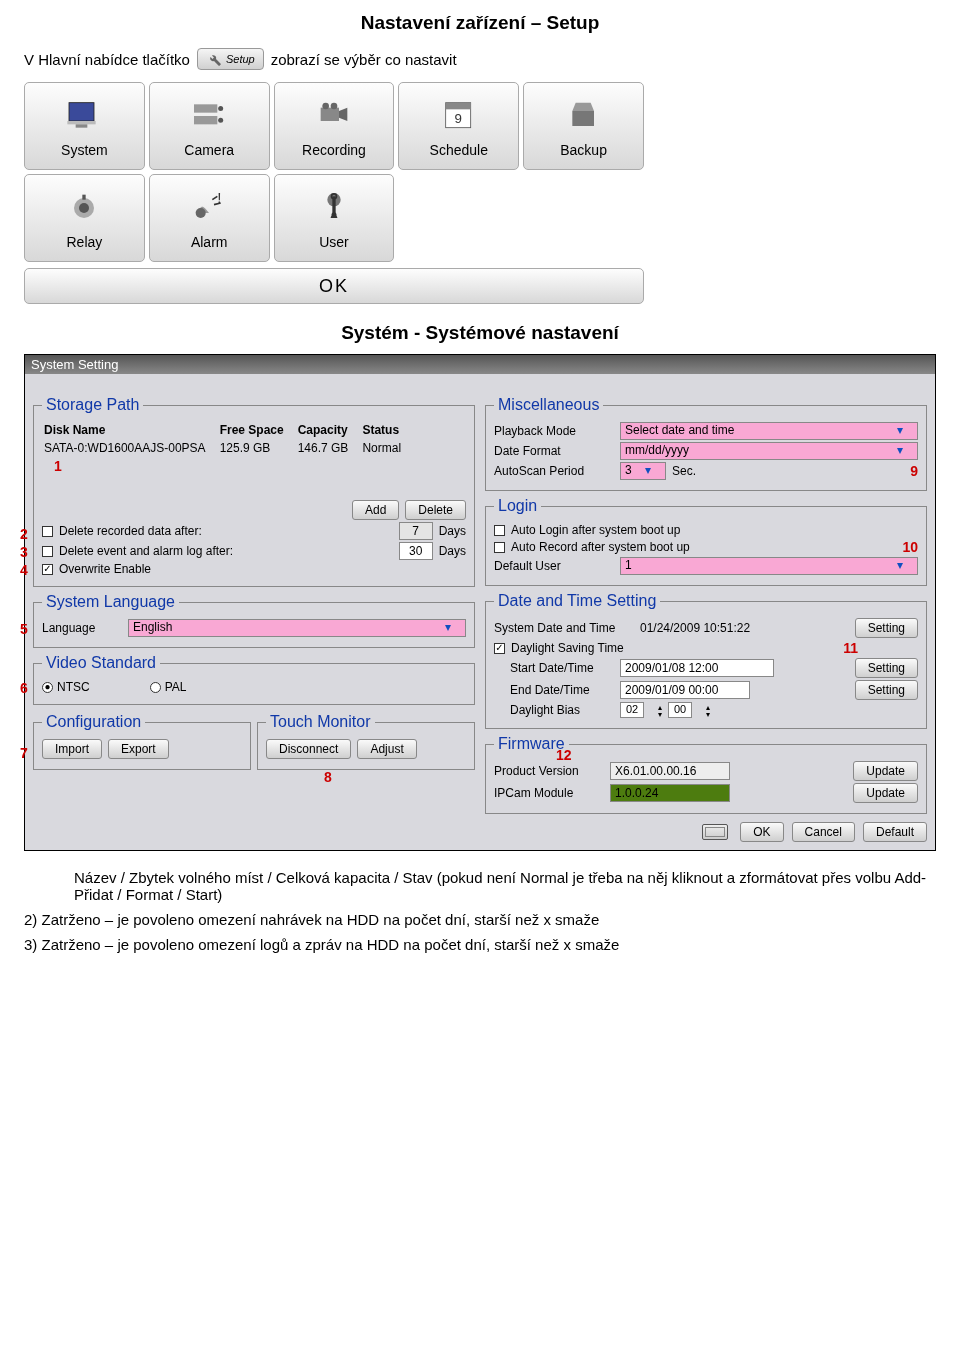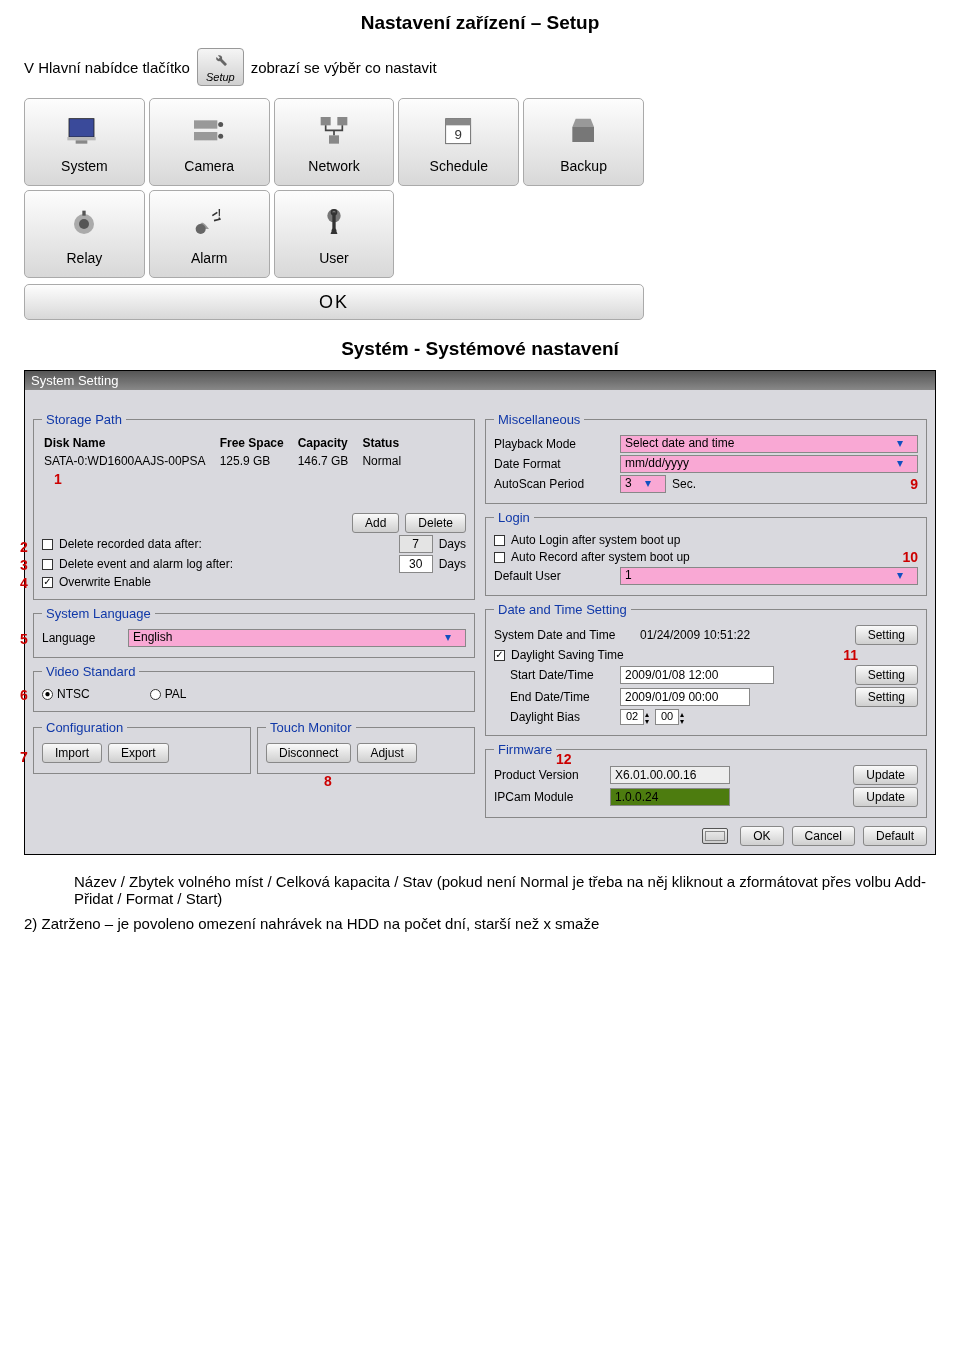--- a/index.html
+++ b/index.html
@@ -11,21 +11,21 @@
     padding: 12px 24px;
     width: 960px;
     color: #000;
   }
   .page-title { text-align: center; font-size: 19px; font-weight: bold; margin-bottom: 14px; }
   .intro-line { display: flex; align-items: center; gap: 7px; margin-bottom: 12px; font-size: 15px; }
   .setup-btn {
     display: inline-flex; align-items: center; gap: 4px;
     background: linear-gradient(#f5f5f5,#d0d0d0);
     border: 1px solid #999; border-radius: 4px;
-    padding: 2px 8px; font-size: 11px; font-style: italic; flex-direction: column;
+    padding: 2px 8px; font-size: 11px; font-style: italic;
   }
   .setup-btn svg { width:16px; height:16px; }
 
   .menu-grid {
     display: grid;
     grid-template-columns: repeat(5, 1fr);
     gap: 4px;
     width: 620px;
     margin-bottom: 6px;
   }
@@ -63,41 +63,41 @@
   .cols { display:flex; gap:10px; }
   .col { flex:1; display:flex; flex-direction:column; gap:6px; }
 
   fieldset {
     border: 1px solid #888;
     background: #d9d9de;
     padding: 6px 8px 8px;
     margin: 0;
     position: relative;
   }
-  legend { font-size: 13px; padding: 0 4px; color:#1038a8; }
+  legend { font-size: 16px; padding: 0 4px; color:#1038a8; }
   .row { display:flex; align-items:center; gap:6px; margin:2px 0; }
   .text-input {
     background:#fff; border:1px solid #888; height:18px; padding:1px 4px; font-size:12px;
   }
   .num-input { width:34px; text-align:center; }
   .btn {
     background: linear-gradient(#fafafa,#cfcfcf);
     border:1px solid #888; border-radius:3px;
     padding:2px 12px; font-size:12px; cursor:pointer;
   }
   .select {
     background:#f9a8d4; border:1px solid #888; height:18px;
     display:flex; align-items:flex-start; justify-content:space-between;
     padding:0 14px 0 4px; font-size:12px; min-width:140px;
   }
   .select .arrow { color:#1050c0; font-size:12px; }
   .disk-table th, .disk-table td { text-align:left; padding:1px 12px 1px 0; font-size:12px; }
   .checkbox { display:inline-flex; align-items:center; gap:4px; }
   .checkbox .box { width:11px; height:11px; border:1px solid #333; background:#fff; display:inline-flex; align-items:center; justify-content:center; font-size:10px; line-height:1; }
-  .spin { display:inline-flex; align-items:flex-end; gap:1px; }
+  .spin { display:inline-flex; align-items:flex-end; gap:14px; }
   .spin .num { background:#fff; border:1px solid #888; width:24px; height:16px; text-align:center; font-size:11px; }
   .spin .ud { font-size:8px; line-height:7px; display:flex; flex-direction:column; }
 
   .red { color:#cc0000; font-weight:bold; position:absolute; font-size:14px; }
   .red-inline { color:#cc0000; font-weight:bold; font-size:14px; }
 
   .bottom-btns { display:flex; gap:8px; justify-content:flex-end; margin-top:8px; align-items:center; }
   .kbd-icon { width:26px; height:16px; border:1px solid #555; background:linear-gradient(#eee,#ccc); border-radius:2px; margin-right:4px; position:relative;}
   .kbd-icon::after{content:""; position:absolute; inset:2px; border:1px solid #888;}
 
@@ -138,27 +138,27 @@
           <rect x="6" y="24" width="28" height="10" fill="#999"></rect>
           <circle cx="38" cy="15" r="3" fill="#555"></circle>
           <circle cx="38" cy="29" r="3" fill="#555"></circle>
         </svg>
       </div>
     <div class="menu-label">Camera</div>
   </div>
   <div class="menu-btn">
     <div class="menu-icon">
         <svg viewBox="0 0 48 48" width="40" height="40">
-          <rect x="8" y="6" width="12" height="10" fill="#888"></rect>
-          <rect x="28" y="6" width="12" height="10" fill="#888"></rect>
-          <rect x="18" y="28" width="12" height="10" fill="#888"></rect>
-          <path d="M14 16v6h20v-6M24 22v6" stroke="#444" fill="none" stroke-width="2"></path>
-        </svg>
-      </div>
-    <div class="menu-label">Network</div>
+          <rect x="8" y="14" width="22" height="16" fill="#888"></rect>
+          <polygon points="30,18 40,14 40,30 30,26" fill="#666"></polygon>
+          <circle cx="14" cy="12" r="4" fill="#666"></circle>
+          <circle cx="24" cy="12" r="4" fill="#666"></circle>
+        </svg>
+      </div>
+    <div class="menu-label">Recording</div>
   </div>
   <div class="menu-btn">
     <div class="menu-icon">
         <svg viewBox="0 0 48 48" width="40" height="40">
           <rect x="8" y="8" width="30" height="30" fill="#fff" stroke="#555"></rect>
           <rect x="8" y="8" width="30" height="8" fill="#888"></rect>
           <text x="23" y="32" font-size="16" text-anchor="middle" fill="#333">9</text>
         </svg>
       </div>
     <div class="menu-label">Schedule</div>
@@ -429,13 +429,14 @@
     <span class="kbd-icon"></span>
     <span class="btn">OK</span>
     <span class="btn">Cancel</span>
     <span class="btn">Default</span>
   </div>
 </div>
 
 <div class="notes" style="margin-top:18px">
   <p style="padding-left:50px">Název / Zbytek volného míst / Celková kapacita / Stav (pokud není Normal je třeba na něj kliknout a zformátovat přes volbu Add-Přidat / Format / Start)</p>
   <p>2) Zatrženo – je povoleno omezení nahrávek na HDD na počet dní, starší než x smaže</p>
+  <p>3) Zatrženo – je povoleno omezení logů a zpráv na HDD na počet dní, starší než x smaže</p>
 </div>
 
 </body></html>

